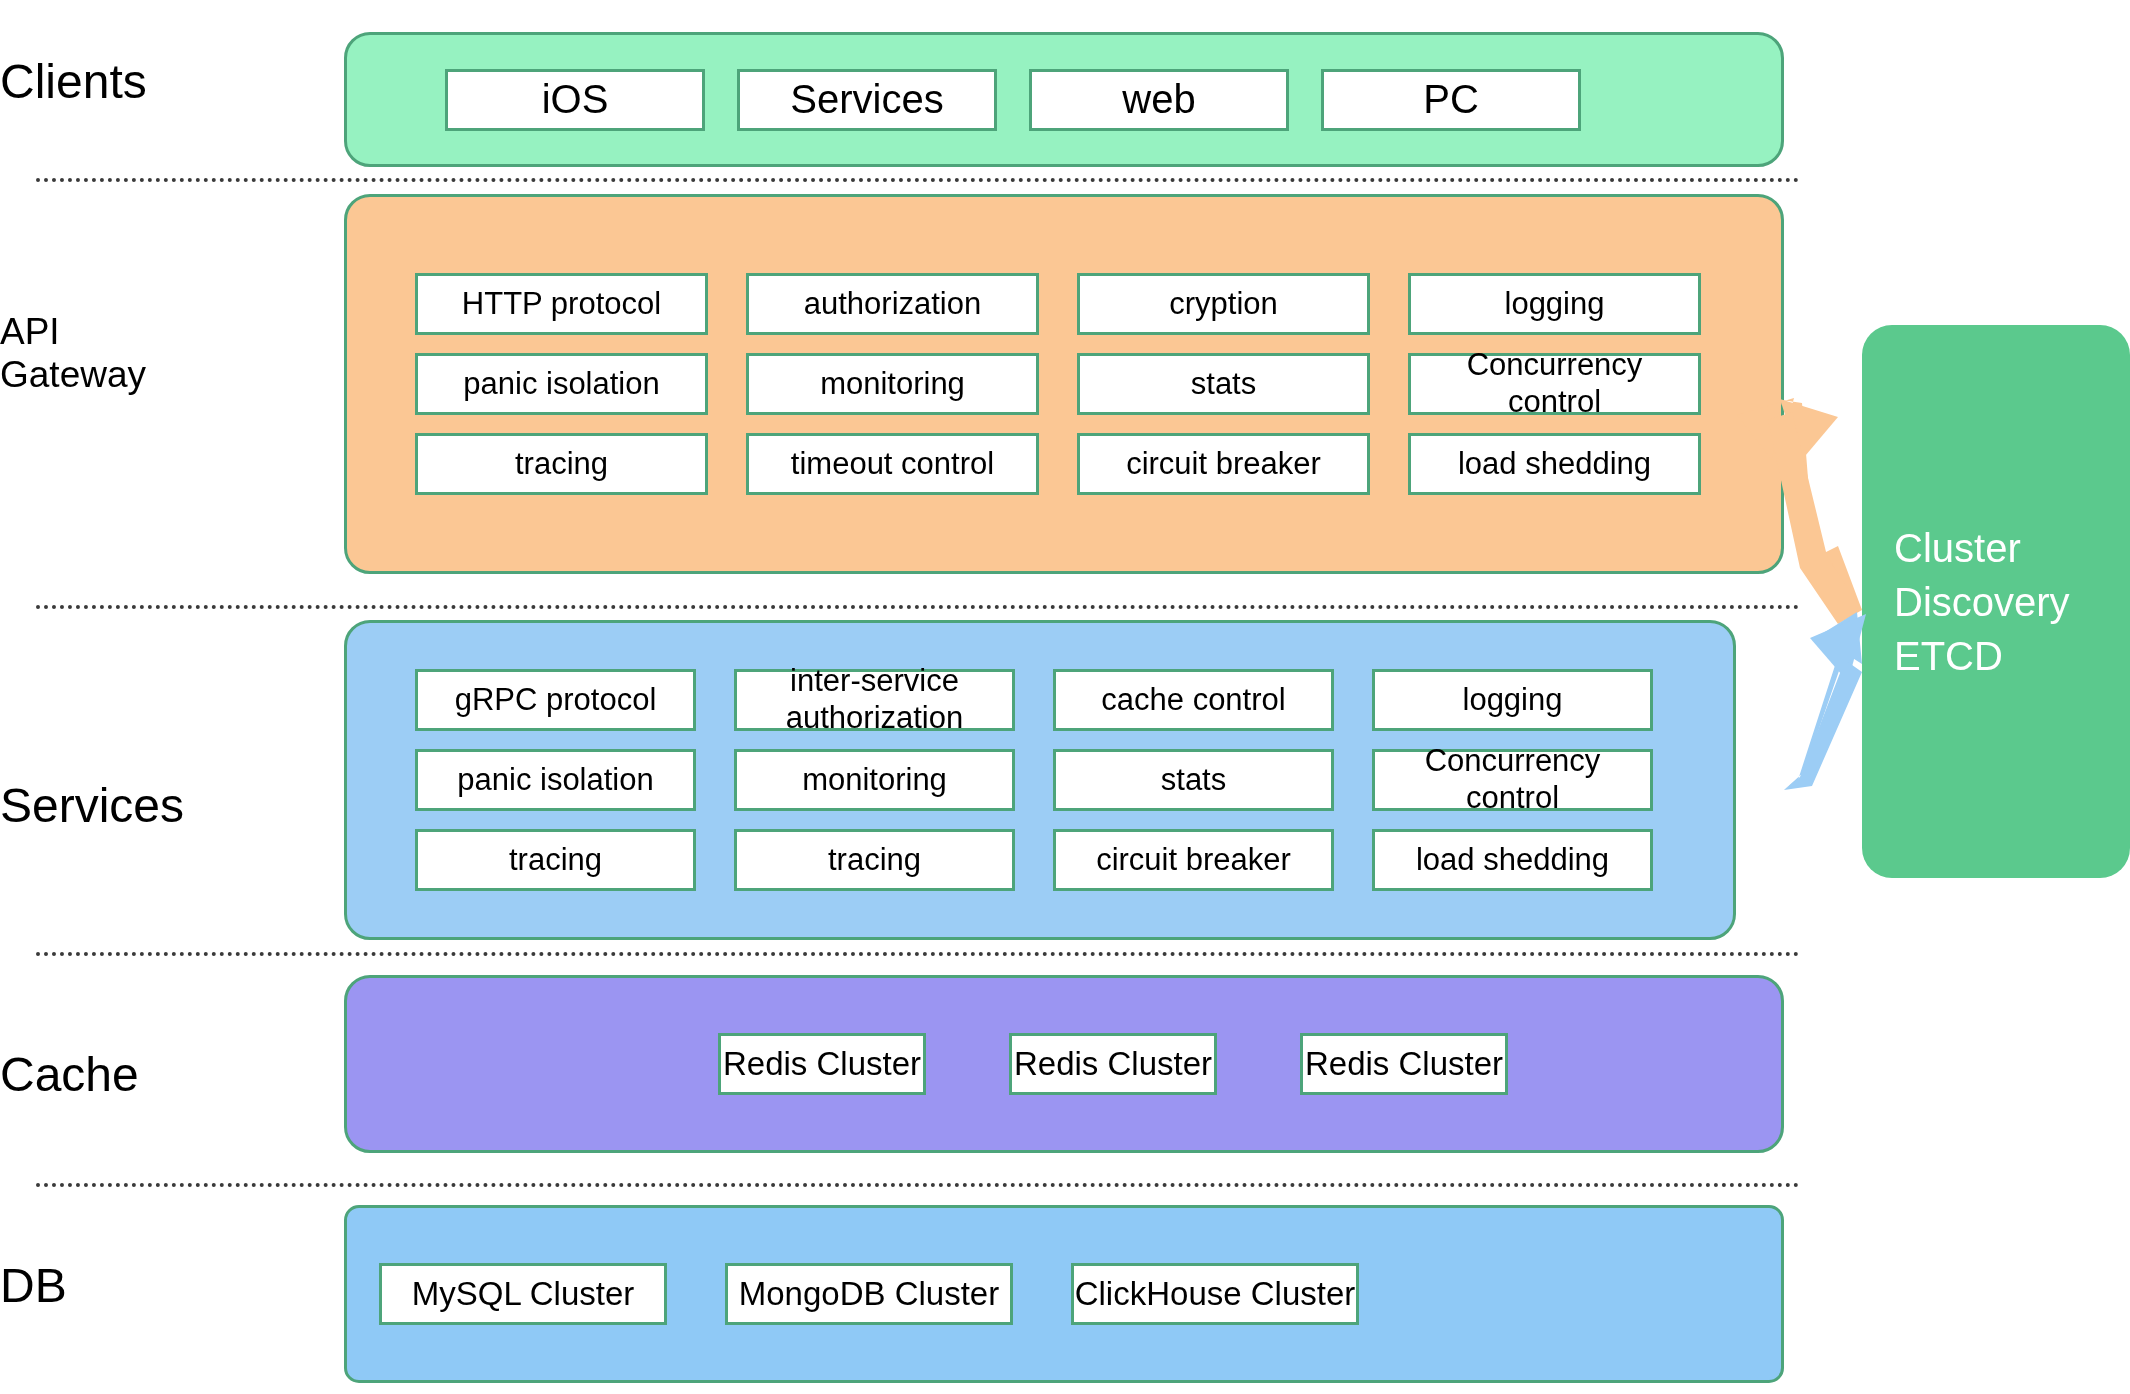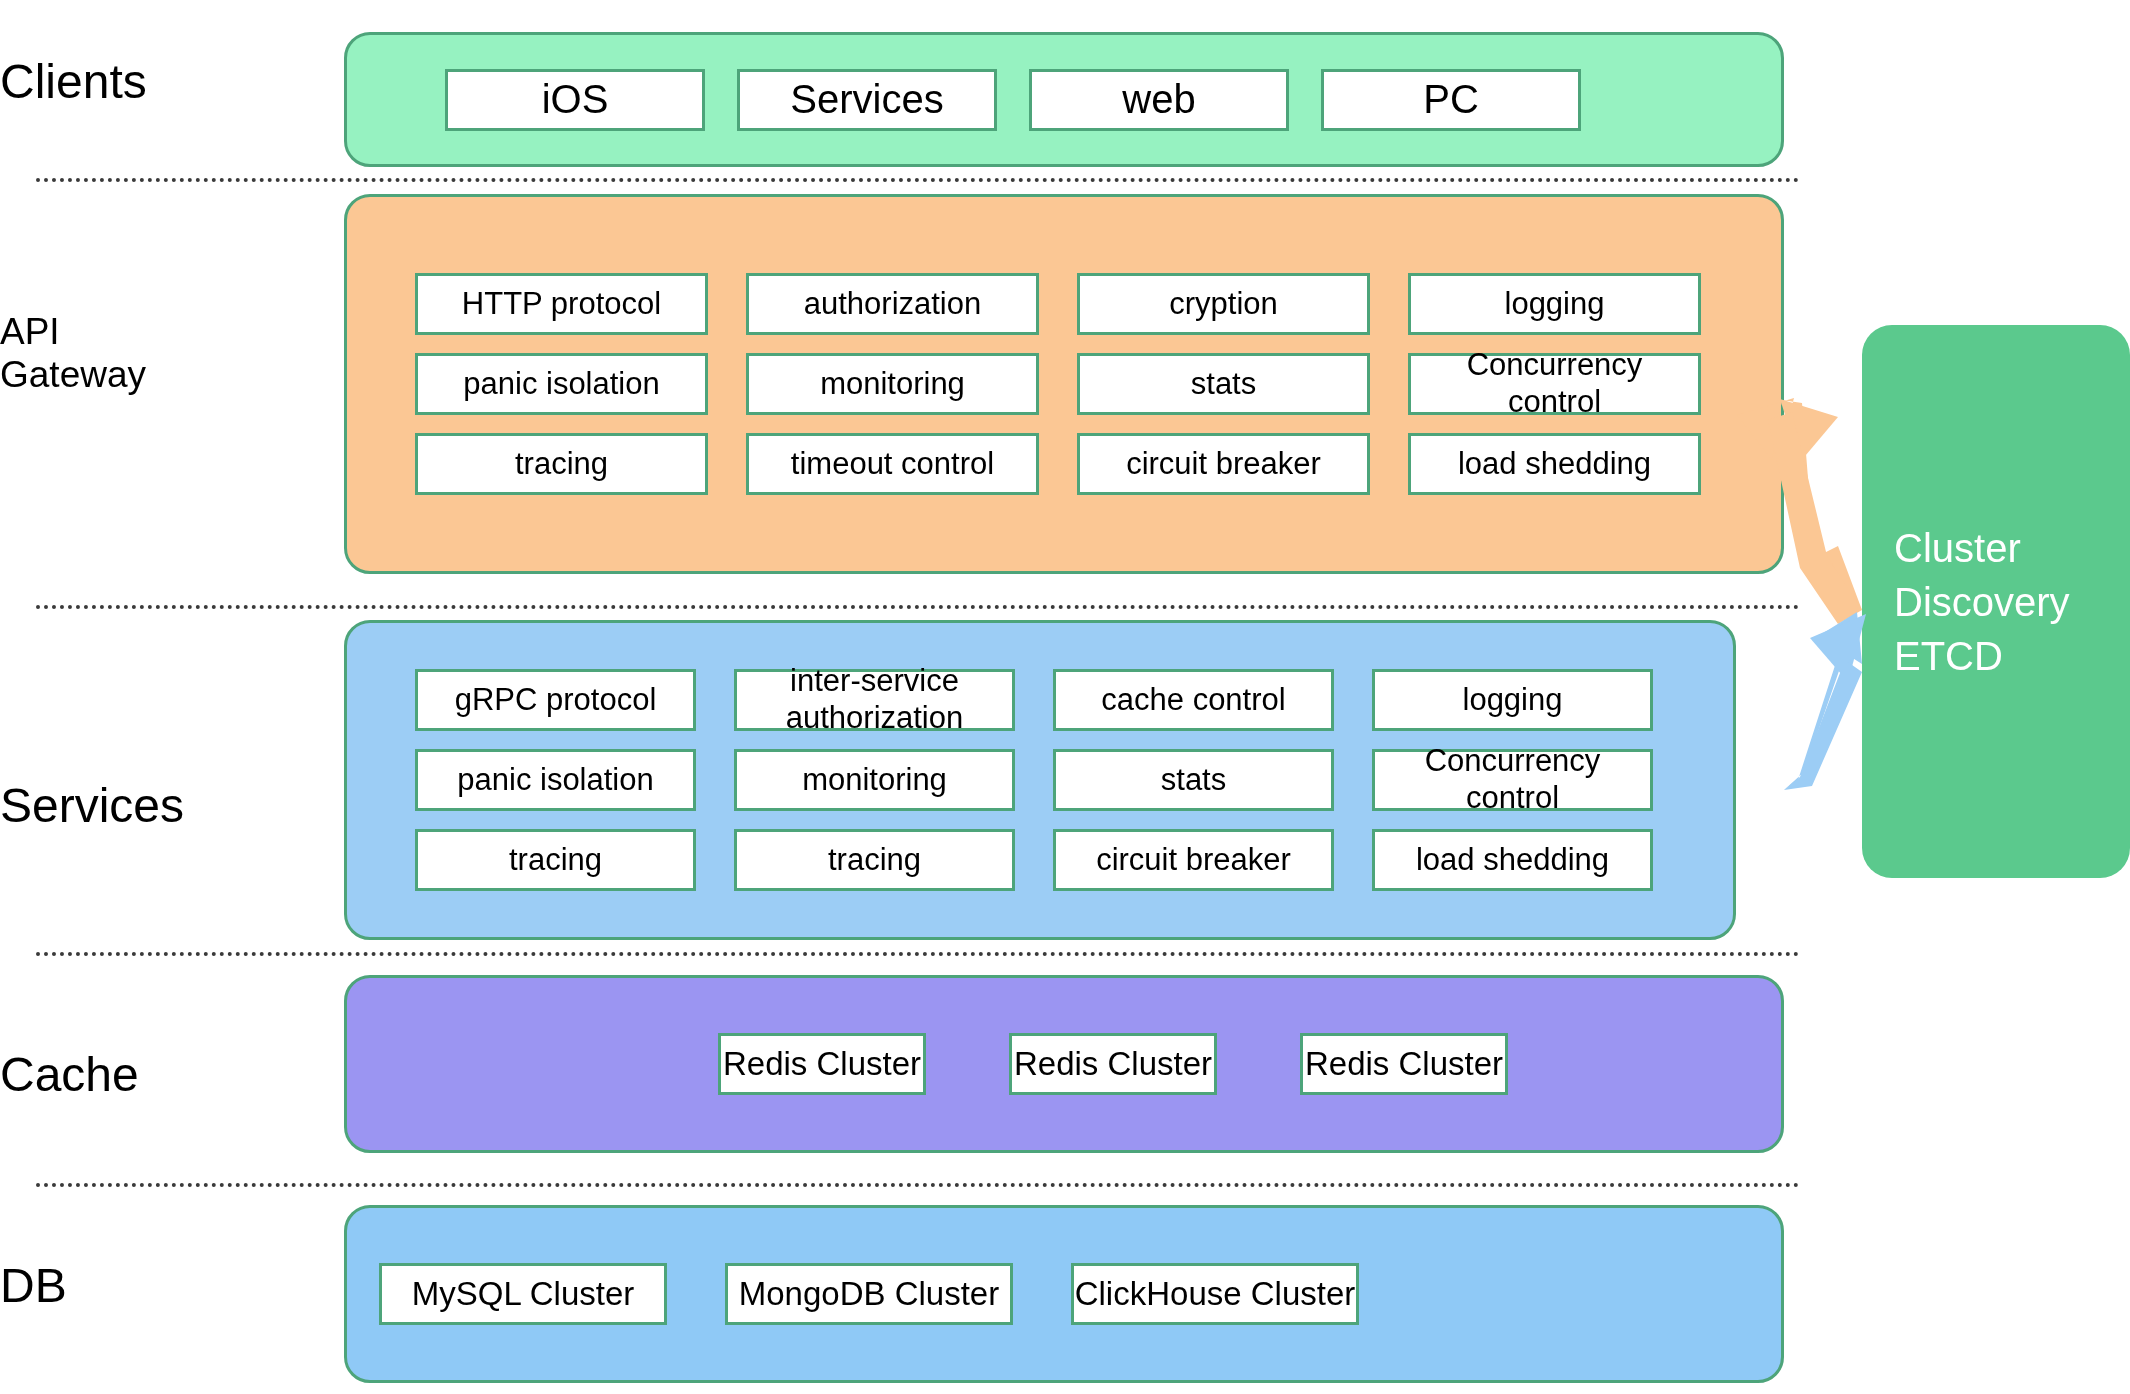--- a/index.html
+++ b/index.html
@@ -49,21 +49,21 @@
     border: 3px solid #4da47a;
     border-radius: 26px;
     display: flex;
     flex-direction: column;
     justify-content: center;
   }
   .panel.clients  { background: #96f2c1; }
   .panel.gateway  { background: #fbc794; }
   .panel.services { background: #9ccdf5; }
   .panel.cache    { background: #9b95f2; }
-  .panel.db       { background: #8fc9f6; }
+  .panel.db       { background: #8fc9f6; border-radius: 15px; }
 
   
   .grid-row {
     display: flex;
     width: 100%;
     box-sizing: border-box;
   }
   .cell {
     box-sizing: border-box;
     background: #ffffff;

